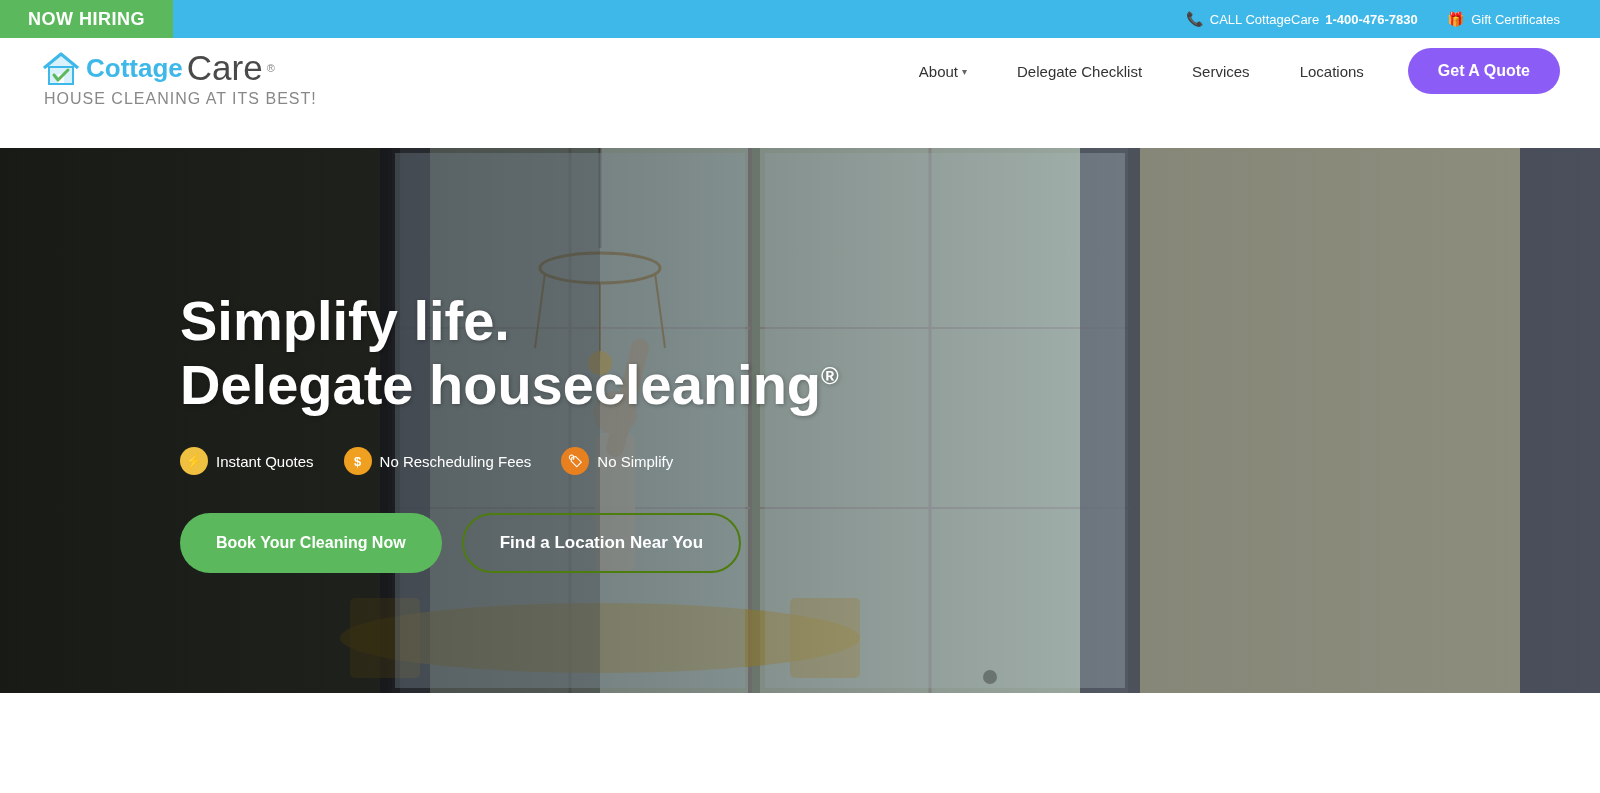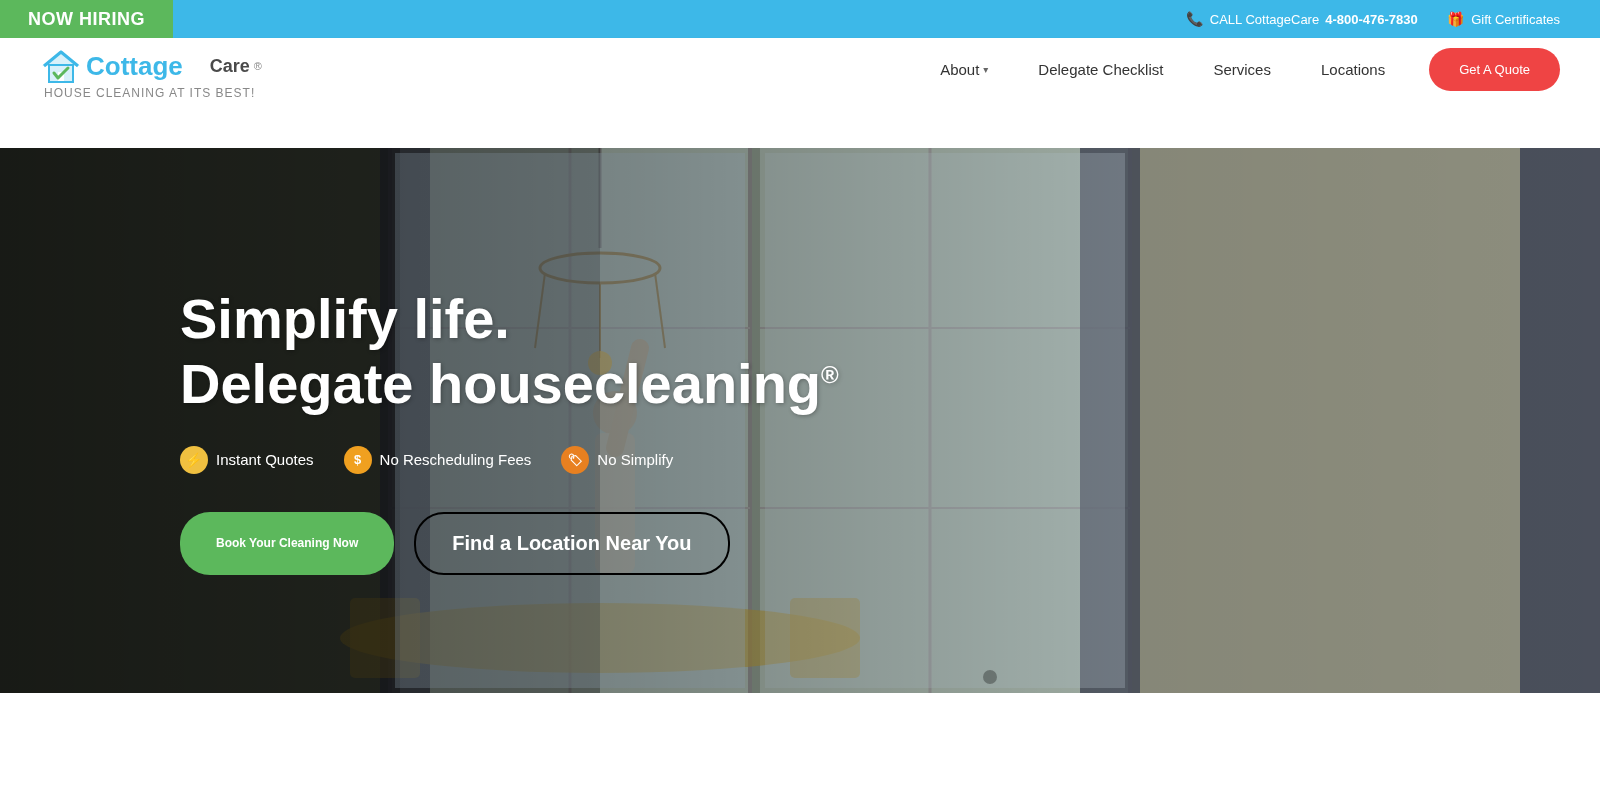--- a/index.html
+++ b/index.html
@@ -75,21 +75,21 @@
     .logo-brand {
       display: flex;
       align-items: center;
       gap: 4px;
     }
     .logo-icon {
       width: 42px;
       height: 36px;
     }
     .logo-tagline {
-      font-size: 12px;
+      font-size: 16px;
       color: #888;
       letter-spacing: 1px;
       text-transform: uppercase;
       margin-top: 2px;
       margin-left: 4px;
     }
 
     .nav {
       display: flex;
       align-items: center;
@@ -104,27 +104,27 @@
       display: flex;
       align-items: center;
       gap: 4px;
       font-weight: 500;
     }
     .nav-item .chevron {
       font-size: 10px;
       color: #666;
     }
     .nav-cta {
-      background-color: #ef4444;
+      background-color: #8b5cf6;
       color: white;
       border: none;
       border-radius: 30px;
       padding: 14px 30px;
-      font-size: 13px;
-      font-weight: normal;
+      font-size: 16px;
+      font-weight: bold;
       cursor: pointer;
       margin-left: 10px;
     }
 
     
     .hero {
       position: relative;
       width: 100%;
       height: 545px;
       overflow: hidden;
@@ -198,31 +198,31 @@
     .hero-buttons {
       display: flex;
       gap: 20px;
     }
     .btn-primary {
       background-color: #5cb85c;
       color: white;
       border: none;
       border-radius: 30px;
       padding: 18px 36px;
-      font-size: 12px;
+      font-size: 16px;
       font-weight: bold;
       cursor: pointer;
     }
     .btn-secondary {
       background-color: transparent;
       color: white;
-      border: 2px solid #000000;
+      border: 2px solid #4d7c0f;
       border-radius: 30px;
       padding: 18px 36px;
-      font-size: 20px;
+      font-size: 17px;
       font-weight: bold;
       cursor: pointer;
       text-align: right;
     }
 
     
     .below-hero {
       background: white;
       height: 100px;
       display: flex;
@@ -245,21 +245,21 @@
   </style>
 </head>
 <body>
 
 <div class="top-bar">
   <div class="top-bar-left">NOW HIRING</div>
   <div class="top-bar-right">
     <div class="top-bar-phone">
       <span class="phone-icon">📞</span>
       <span>CALL CottageCare</span>
-      <span class="phone-number">4-800-476-7830</span>
+      <span class="phone-number">1-400-476-7830</span>
     </div>
     <div class="top-bar-gift">
       <span class="gift-icon">🎁</span>
       <span>Gift Certificates</span>
     </div>
   </div>
 </div>
 
 <div class="header">
   <div class="logo-area">
@@ -267,21 +267,21 @@
 
       <svg class="logo-icon" viewBox="0 0 42 36" xmlns="http://www.w3.org/2000/svg">
 
         <polygon points="21,2 40,18 34,18 34,34 24,34 24,24 18,24 18,34 8,34 8,18 2,18" fill="#3db8e8" opacity="0.2"></polygon>
         <polyline points="4,18 21,4 38,18" fill="none" stroke="#3db8e8" stroke-width="3" stroke-linejoin="round"></polyline>
         <rect x="9" y="17" width="24" height="17" fill="none" stroke="#3db8e8" stroke-width="2"></rect>
 
         <polyline points="14,25 18,30 28,20" fill="none" stroke="#5cb85c" stroke-width="3" stroke-linecap="round" stroke-linejoin="round"></polyline>
       </svg>
       <span style="font-size:26px; font-weight:bold; color:#3db8e8;">Cottage</span>
-        <span style="font-size:18px; font-weight:bold; color:#4a4a4a;margin-left:23px;">Care</span>
+        <span style="font-size:35px; font-weight:normal; color:#4a4a4a;">Care</span>
         <span style="font-size:11px; color:#888; vertical-align:super;">®</span>
     </div>
     <div class="logo-tagline">HOUSE CLEANING AT ITS BEST!</div>
   </div>
 
   <nav class="nav">
     <a class="nav-item">
       <span>About</span>
       <span class="chevron">▾</span>
     </a>

